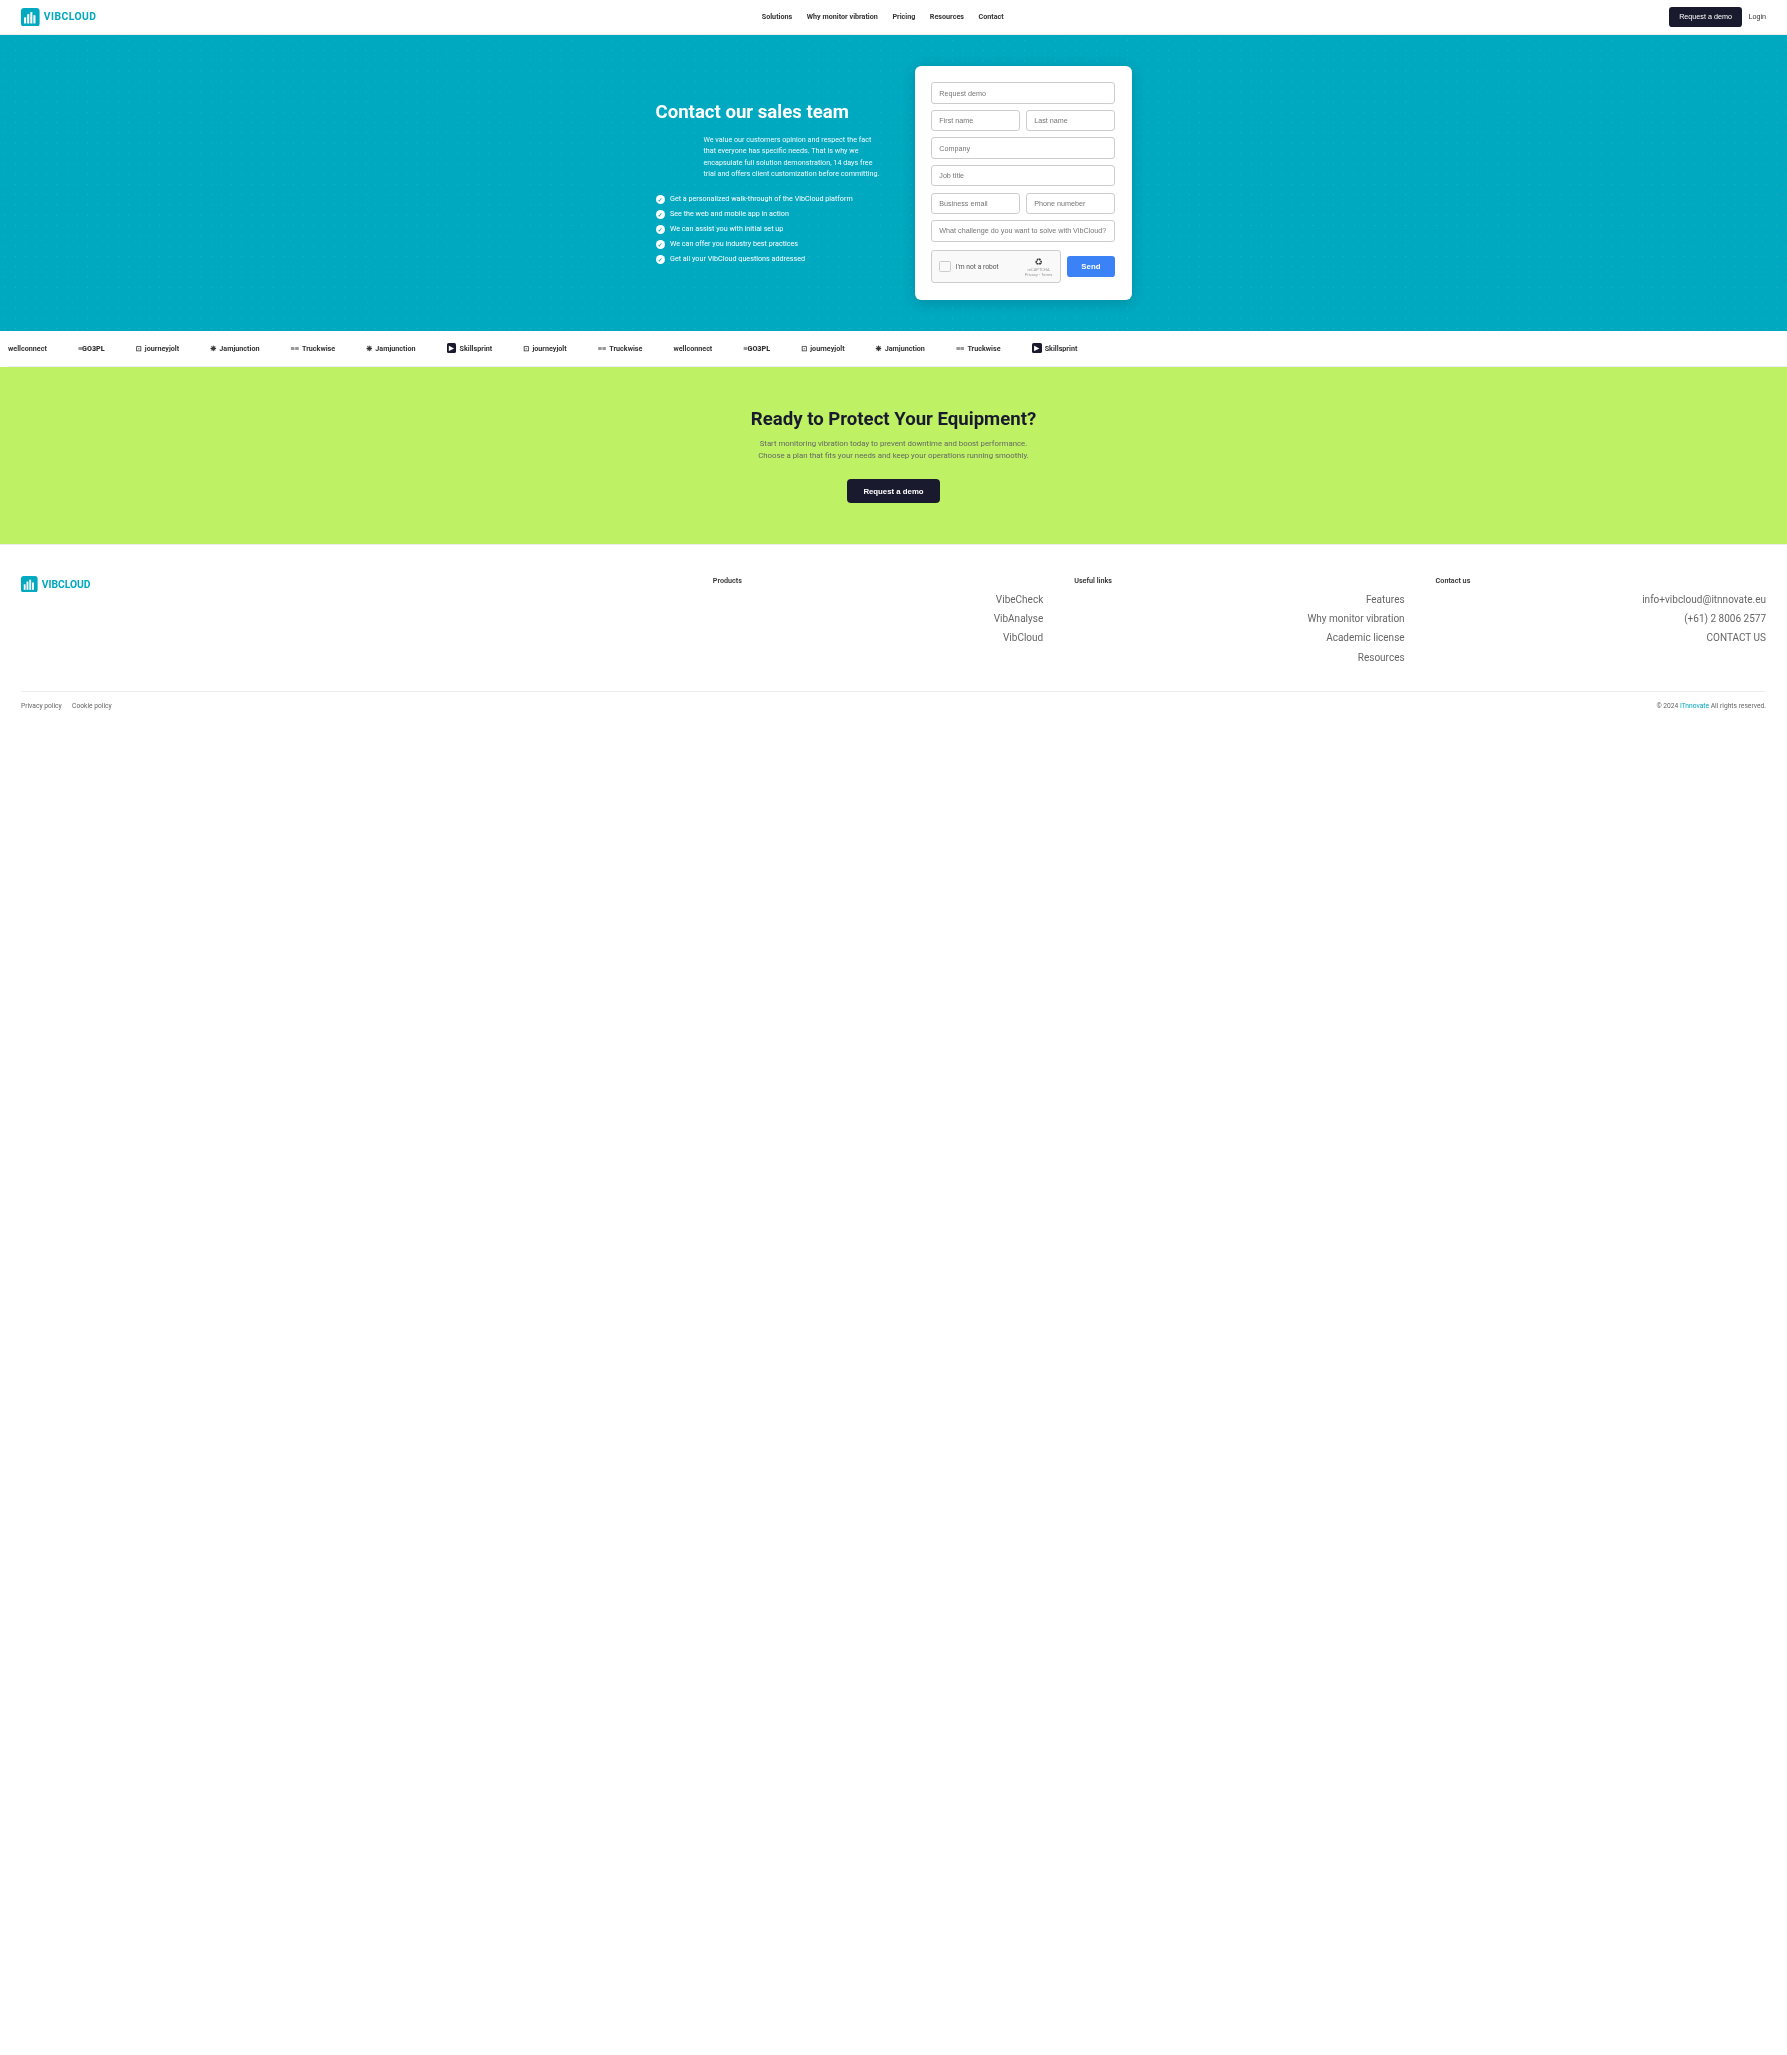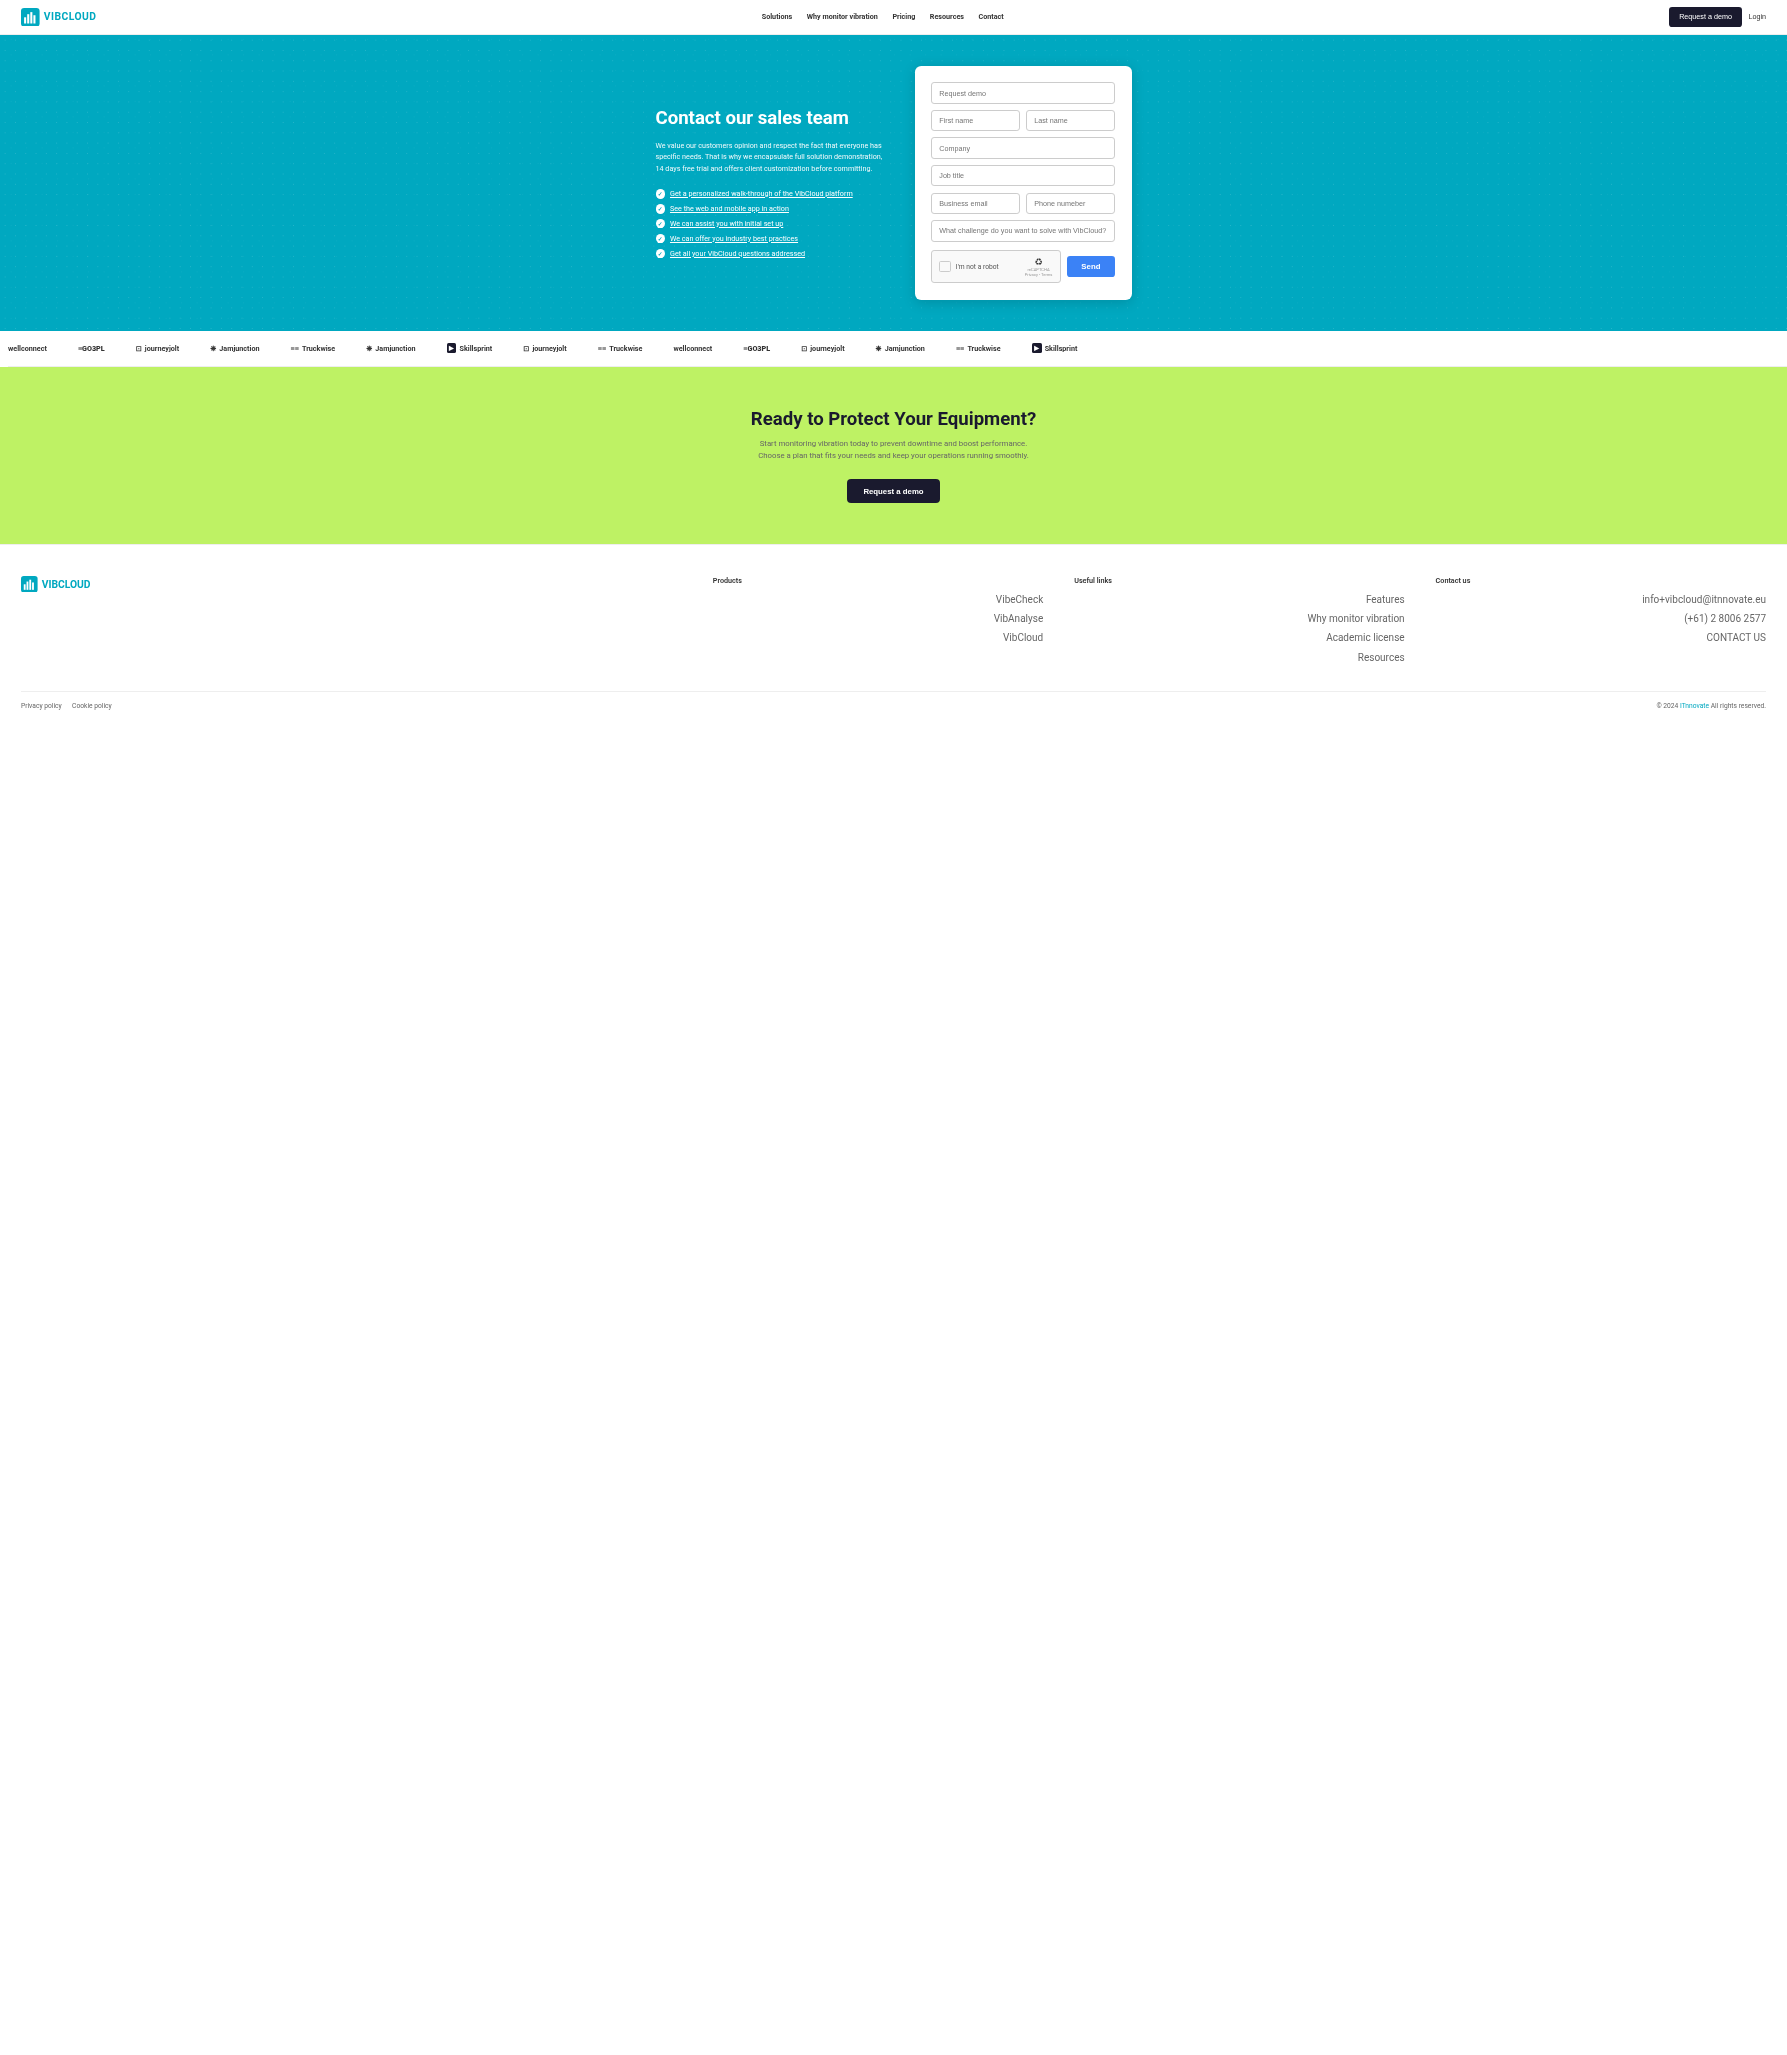--- a/index.html
+++ b/index.html
@@ -29,23 +29,23 @@
       background: #00a8c0;
       background-image: radial-gradient(circle at 30% 50%, rgba(255,255,255,0.05) 0.5px, transparent 0.5px),
                         radial-gradient(circle at 70% 30%, rgba(255,255,255,0.05) 0.5px, transparent 0.5px);
       background-size: 15.5px 15.5px;
       padding: 31px 21px;
       display: flex; align-items: center; justify-content: center; gap: 31px;
       min-height: 290px;
     }
     .hero-left { max-width: 228px; color: #fff; }
     .hero-left h1 { font-size: 18.6px; font-weight: 700; margin-bottom: 10.3px; line-height: 1.2; }
-    .hero-left p { font-size: 7.2px; line-height: 1.6; margin-bottom: 14.5px; opacity: 0.95; }
+    .hero-left p { font-size: 7.2px; line-height: 1.6; margin-bottom: 14.5px; opacity: 0.95; margin-left: 48px; }
     .hero-checklist { list-style: none; display: flex; flex-direction: column; gap: 5.2px; }
-    .hero-checklist li { display: flex; align-items: flex-start; gap: 5.2px; font-size: 7.2px; text-decoration: underline; }
+    .hero-checklist li { display: flex; align-items: flex-start; gap: 5.2px; font-size: 7.2px; }
     .check-icon { width: 9.3px; height: 9.3px; background: #fff; border-radius: 50%; display: flex; align-items: center; justify-content: center; flex-shrink: 0; margin-top: 0.5px; }
     .check-icon::after { content: '✓'; color: #00a8c0; font-size: 5.7px; font-weight: 700; }
 
     
     .form-card {
       background: #fff; border-radius: 6.2px; padding: 16.6px; width: 217px;
       box-shadow: 0 2.1px 12.4px rgba(0,0,0,0.15);
     }
     .form-row { display: flex; gap: 6.2px; }
     .form-input {

